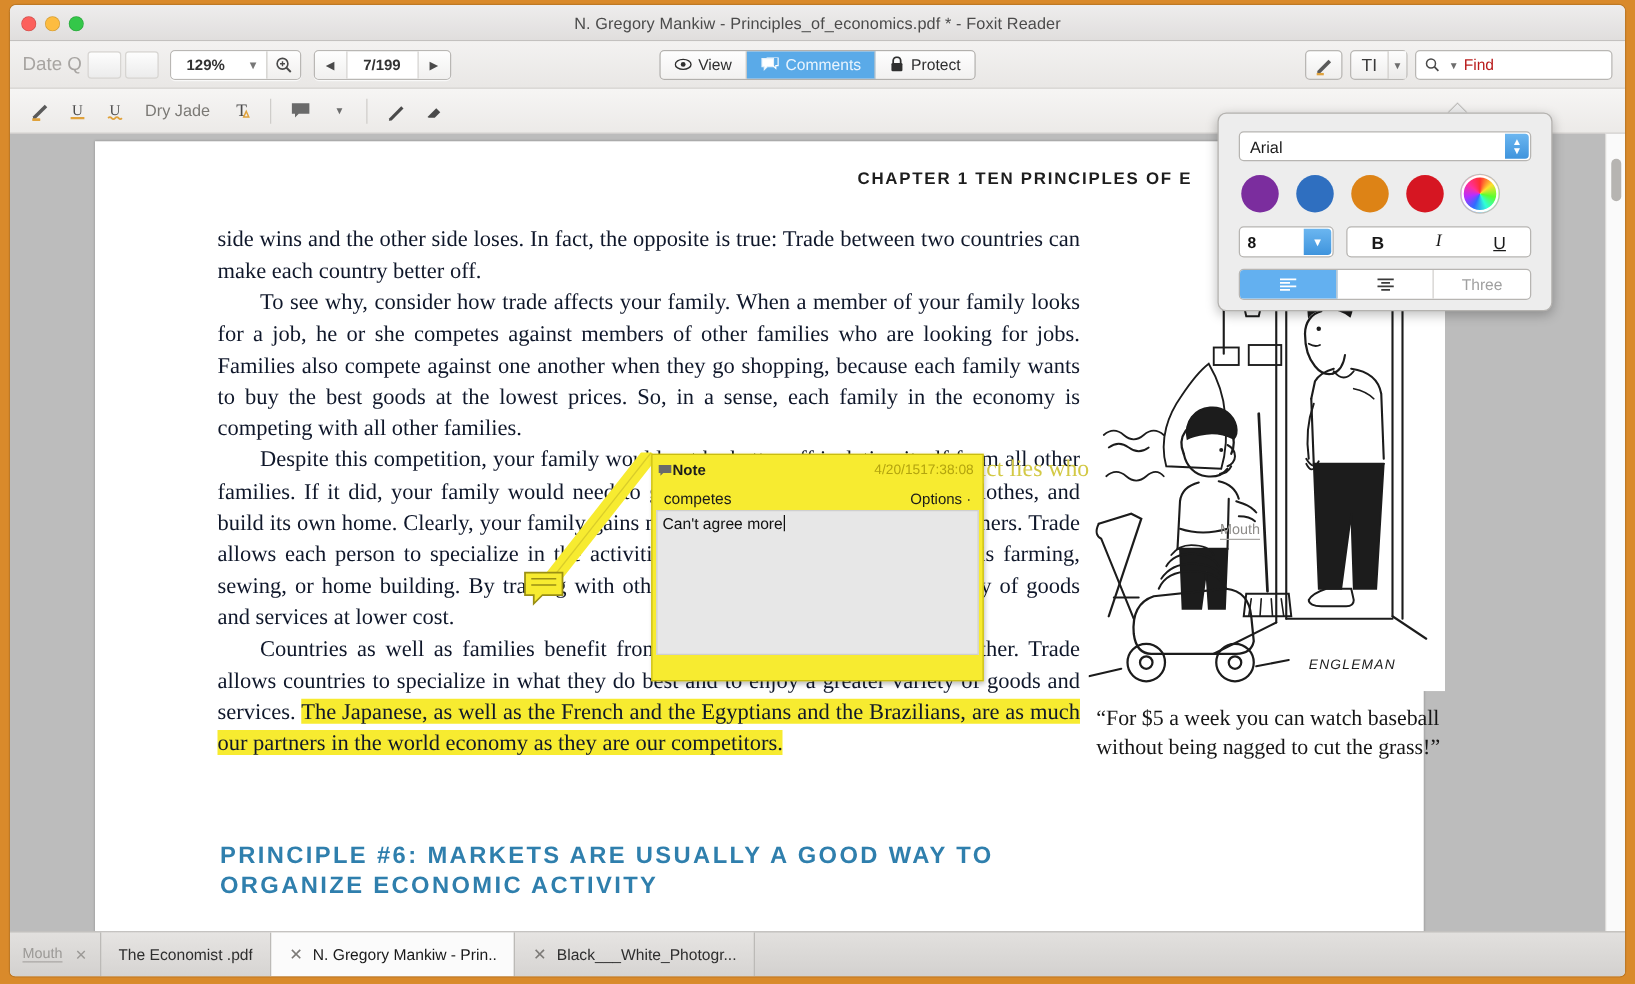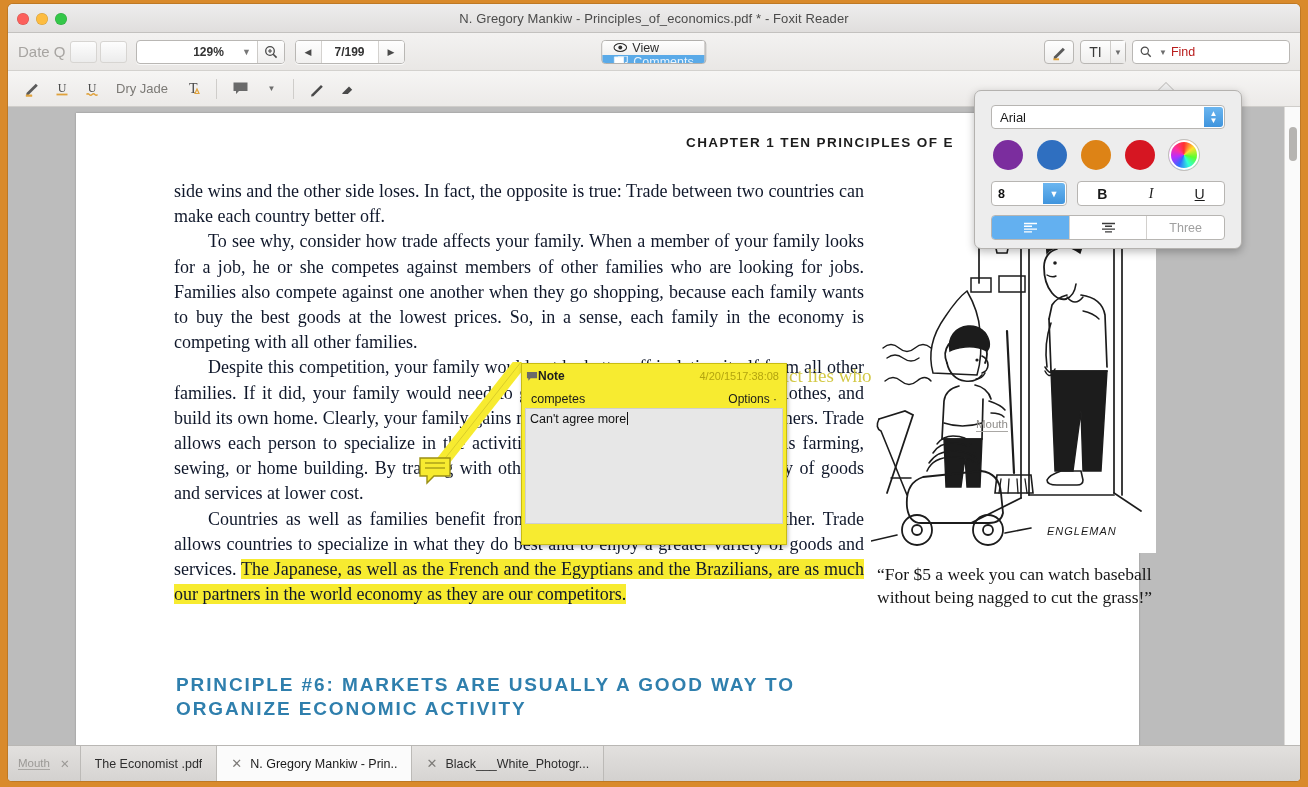--- a/index.html
+++ b/index.html
@@ -58,21 +58,21 @@
     background: linear-gradient(#fdfdfd,#ececec);
     border: 1px solid #d7d5d2; border-radius: 3px;
   }
   .seg {
     display: flex; align-items: stretch;
     height: 24px; border: 1px solid #b9b7b4; border-radius: 4px;
     background: #fff; overflow: hidden;
     box-shadow: 0 1px 0 rgba(255,255,255,.7);
   }
   .seg > * { display: flex; align-items: center; justify-content: center; }
-  #zoom-group { margin-left: 6px; padding-left: 44px; }
+  #zoom-group { margin-left: 6px; }
   #zoom-value {
     width: 56px; font-size: 12px; font-weight: bold; color: #333;
     background: #fff;
   }
   #zoom-caret {
     width: 20px; border-left: 0; color: #777; font-size: 9px;
     background: #fff;
   }
   #zoom-in-btn {
     width: 27px; border-left: 1px solid #cdcbc8;
@@ -83,21 +83,21 @@
     width: 26px; background: linear-gradient(#fefefe,#f1f0ef);
     font-size: 9px; color: #4a4a4a;
   }
   #page-prev { border-right: 1px solid #d4d2cf; }
   #page-next { border-left: 1px solid #d4d2cf; }
   #page-value { width: 56px; font-size: 12px; font-weight: bold; color: #333; }
   
   #mode-tabs {
     position: absolute; left: 50%; transform: translateX(-50%);
     display: flex; height: 24px;
-    border: 1px solid #b2b0ad; border-radius: 4px; overflow: hidden; flex-direction: column;
+    border: 1px solid #b2b0ad; border-radius: 4px; overflow: hidden;
   }
   .mode-tab {
     display: flex; align-items: center; gap: 5px;
     padding: 0 11px; font-size: 12.5px; color: #2f2f2f;
     background: linear-gradient(#fefefe,#f2f1f0);
     border-right: 1px solid #c9c7c4;
     cursor: default;
   }
   .mode-tab:last-child { border-right: 0; }
   .mode-tab.active { background: #5aaae8; color: #e9f4fd; }

